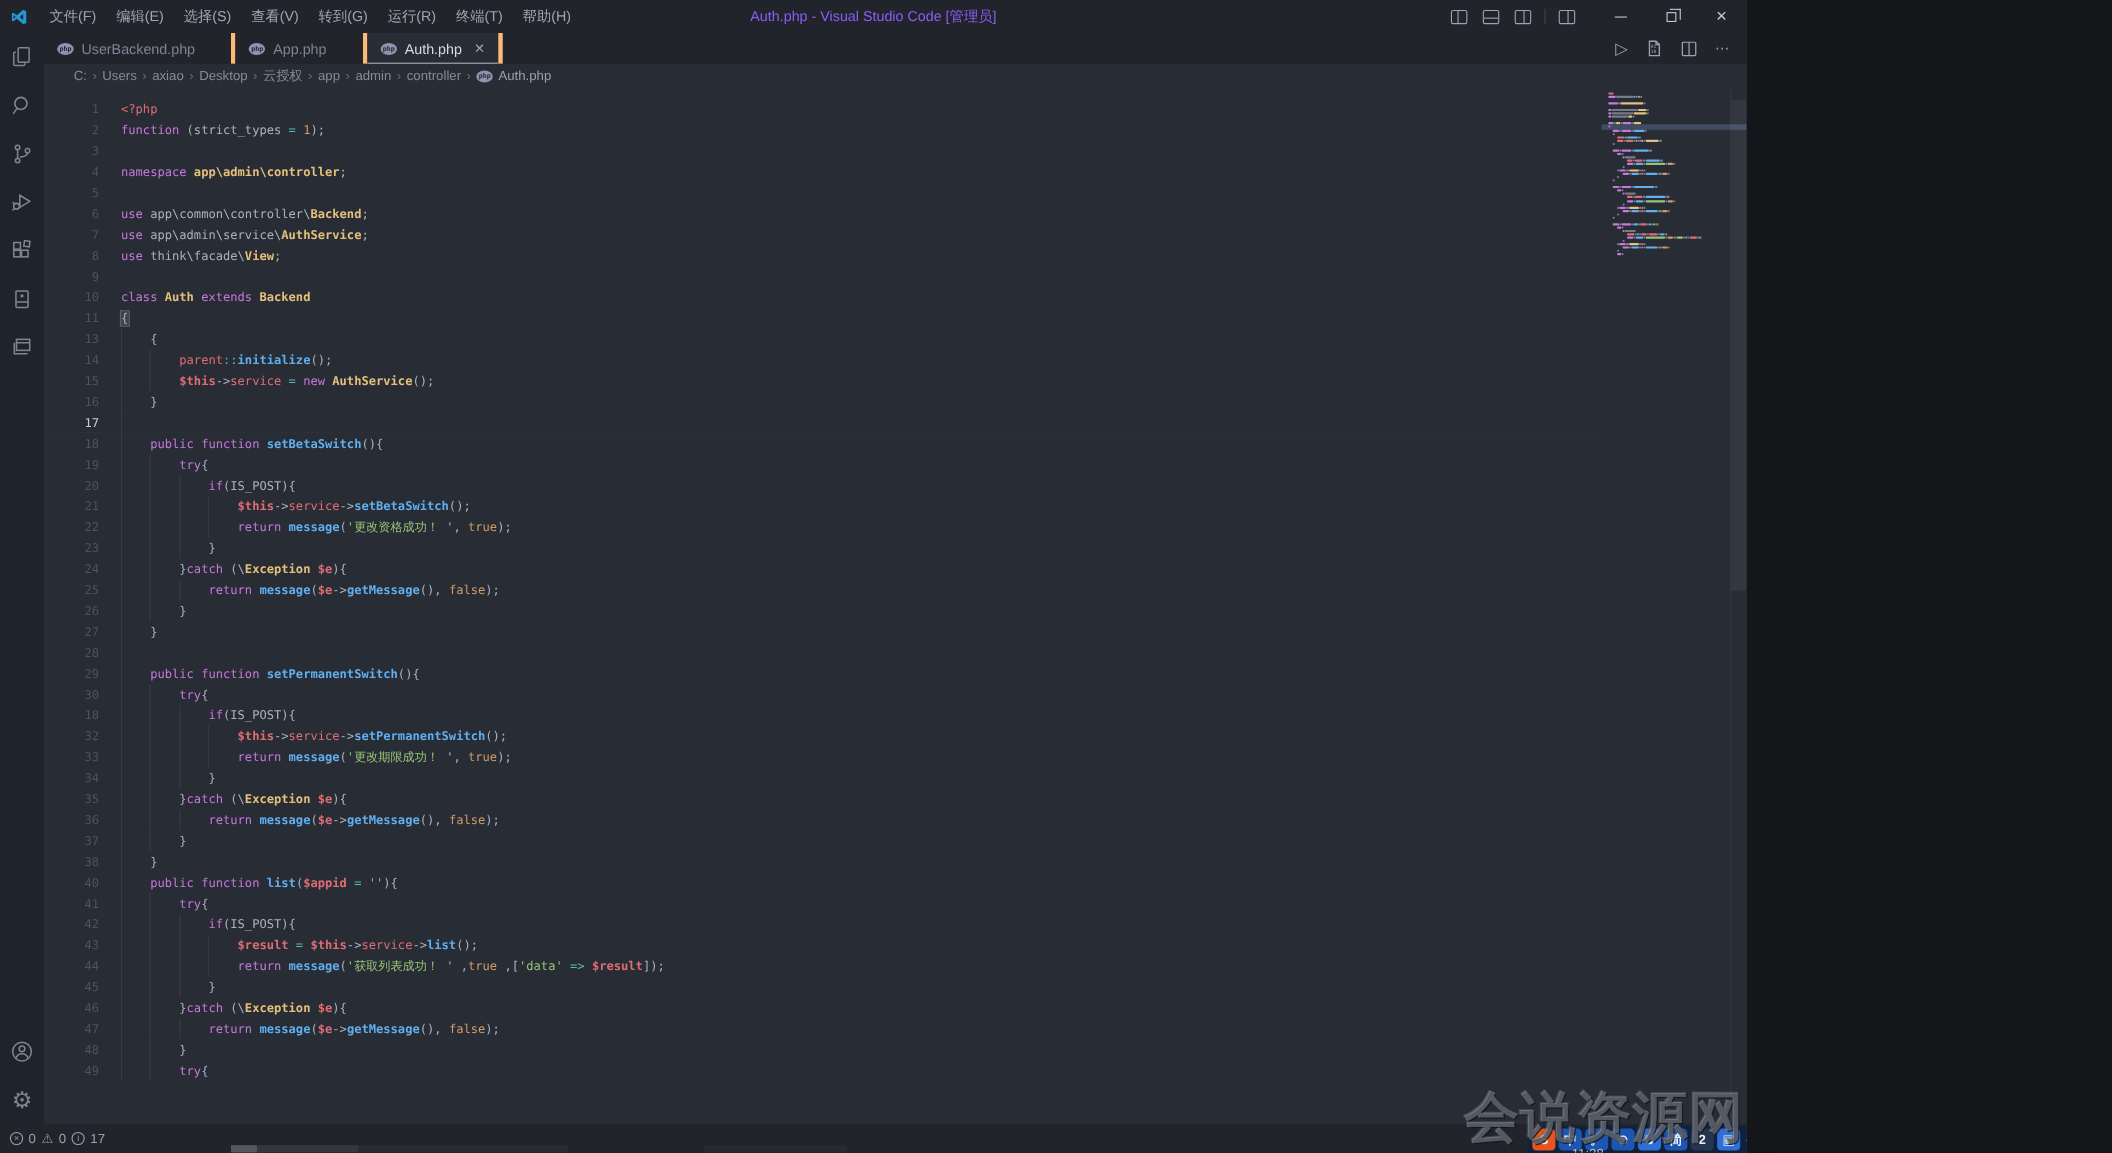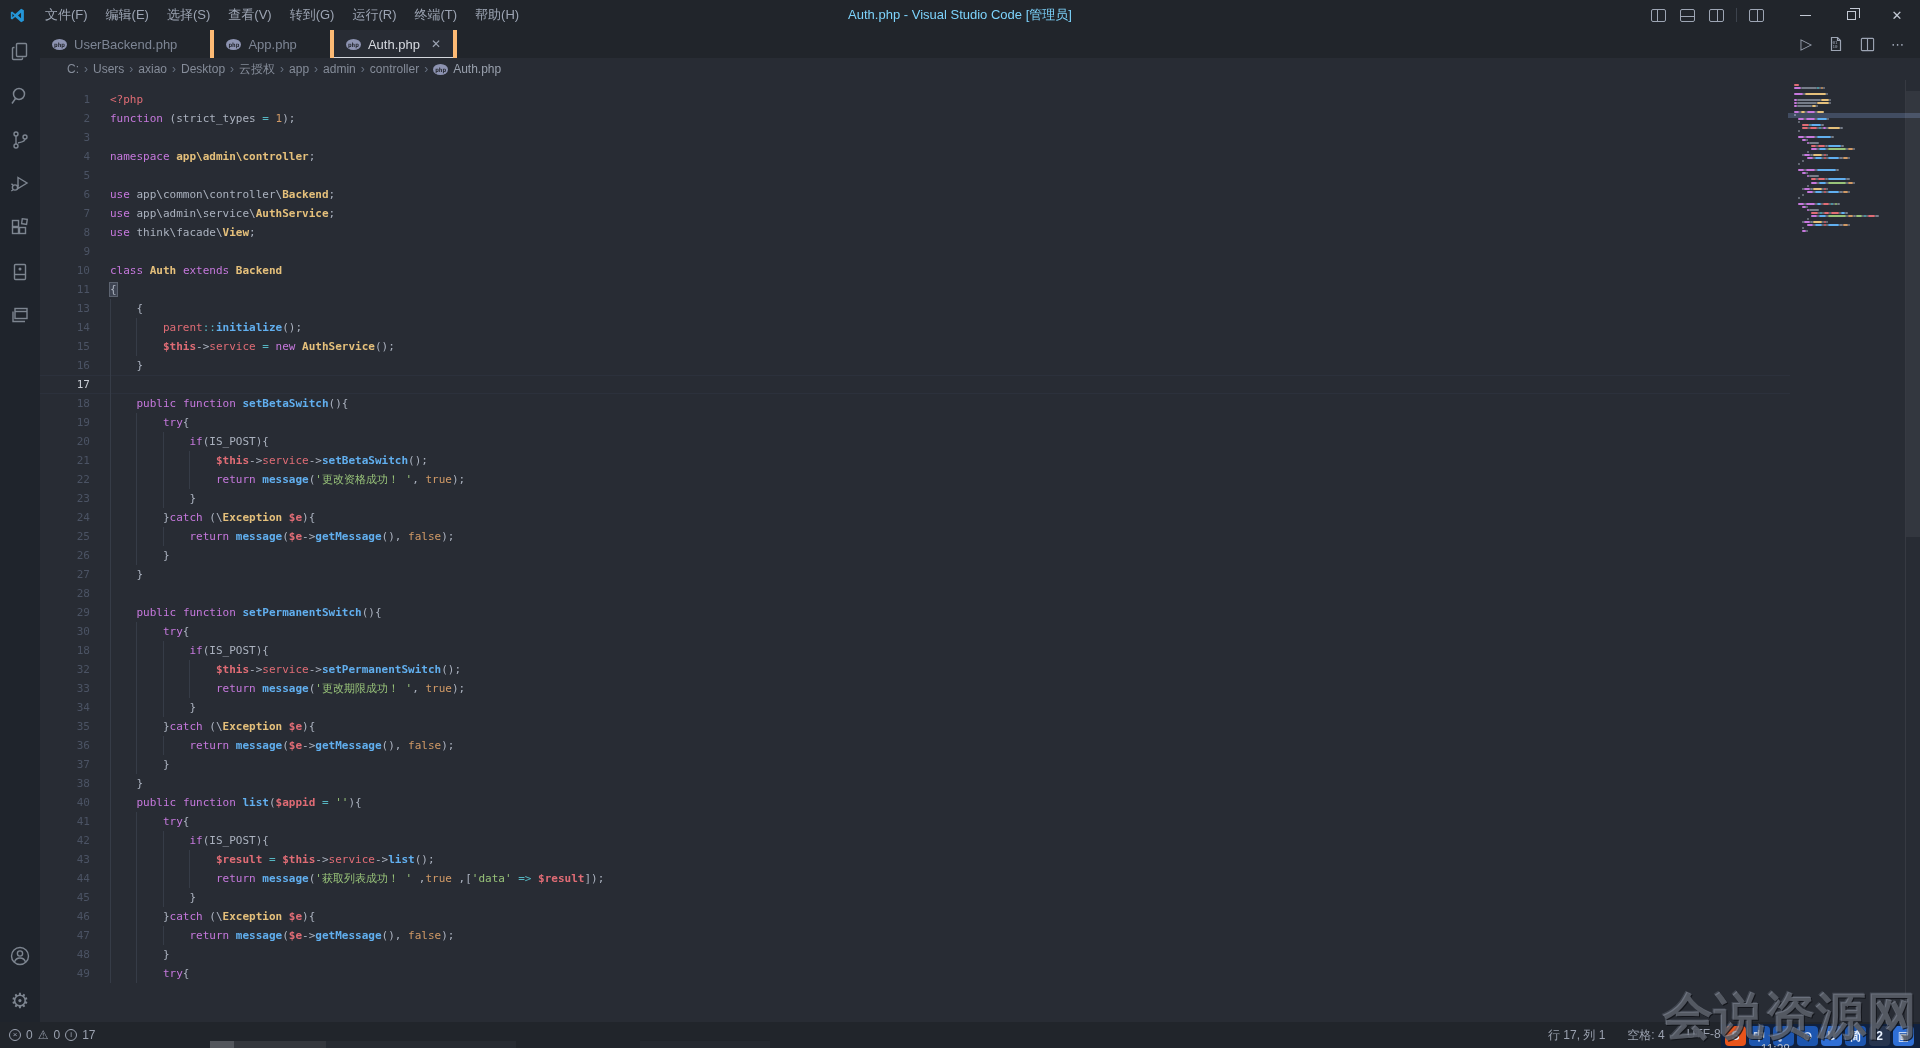--- a/index.html
+++ b/index.html
@@ -1,28 +1,28 @@
 <!DOCTYPE html>
 <html style="--tk-k: #c678dd; --tk-t: #e5c07b; --tk-f: #61afef; --tk-v: #e06c75; --tk-p: #e06c75; --tk-s: #98c379; --tk-n: #d19a66; --tk-o: #56b6c2; --tk-d: #abb2bf; --tk-tag: #e06c75; --tk-bh: #abb2bf;"><head>
 <meta charset="utf-8">
 <style>
   * { margin:0; padding:0; box-sizing:border-box; }
   html,body { background:#14161a; }
   .screen {
-    position:relative; width:1920px; height:1048px; overflow:hidden;
+    position:relative; width:1588px; height:1048px; overflow:hidden;
     background:#282c34; font-family:"Liberation Sans","DejaVu Sans",sans-serif;
     color:#abb2bf; user-select:none;
   }
   
   .titlebar { position:absolute; left:0; top:0; width:100%; height:30px;
     background:#21252b; display:flex; align-items:center; font-size:13px; color:#9da5b4; }
   .vscode-logo { width:17px; height:17px; margin:0 10px 0 9px; }
   .menubar { display:flex; height:100%; align-items:center; }
   .menu-item { padding:0 9px; height:100%; display:flex; align-items:center; cursor:default; }
-  .win-title { position:absolute; left:0; right:0; text-align:center; pointer-events:none; color:#7dd3fc; }
+  .win-title { position:absolute; left:0; right:0; text-align:center; pointer-events:none; color:#8b5cf6; }
   .tb-right { margin-left:auto; display:flex; align-items:center; height:100%; z-index:2; }
   .layout-toggles { display:flex; align-items:center; gap:14px; margin-right:12px; }
   .lt-ico { width:15px; height:13px; border:1px solid #9da5b4; border-radius:2px; position:relative; }
   .lt-ico.left::before  { content:""; position:absolute; left:0; top:0; bottom:0; width:5px; border-right:1px solid #9da5b4; }
   .lt-ico.bottom::before{ content:""; position:absolute; left:0; right:0; bottom:0; height:4px; border-top:1px solid #9da5b4; }
   .lt-ico.right::before { content:""; position:absolute; right:0; top:0; bottom:0; width:5px; border-left:1px solid #9da5b4; }
   .lt-sep { width:1px; height:14px; background:#3d434d; margin-right:12px; }
   .win-btn { width:46px; height:30px; display:flex; align-items:center; justify-content:center; color:#c3c9d4; }
   .min-glyph { width:11px; height:1px; background:#c3c9d4; display:block; }
   .restore-glyph { width:9px; height:9px; border:1px solid #c3c9d4; position:relative; background:#21252b; }

